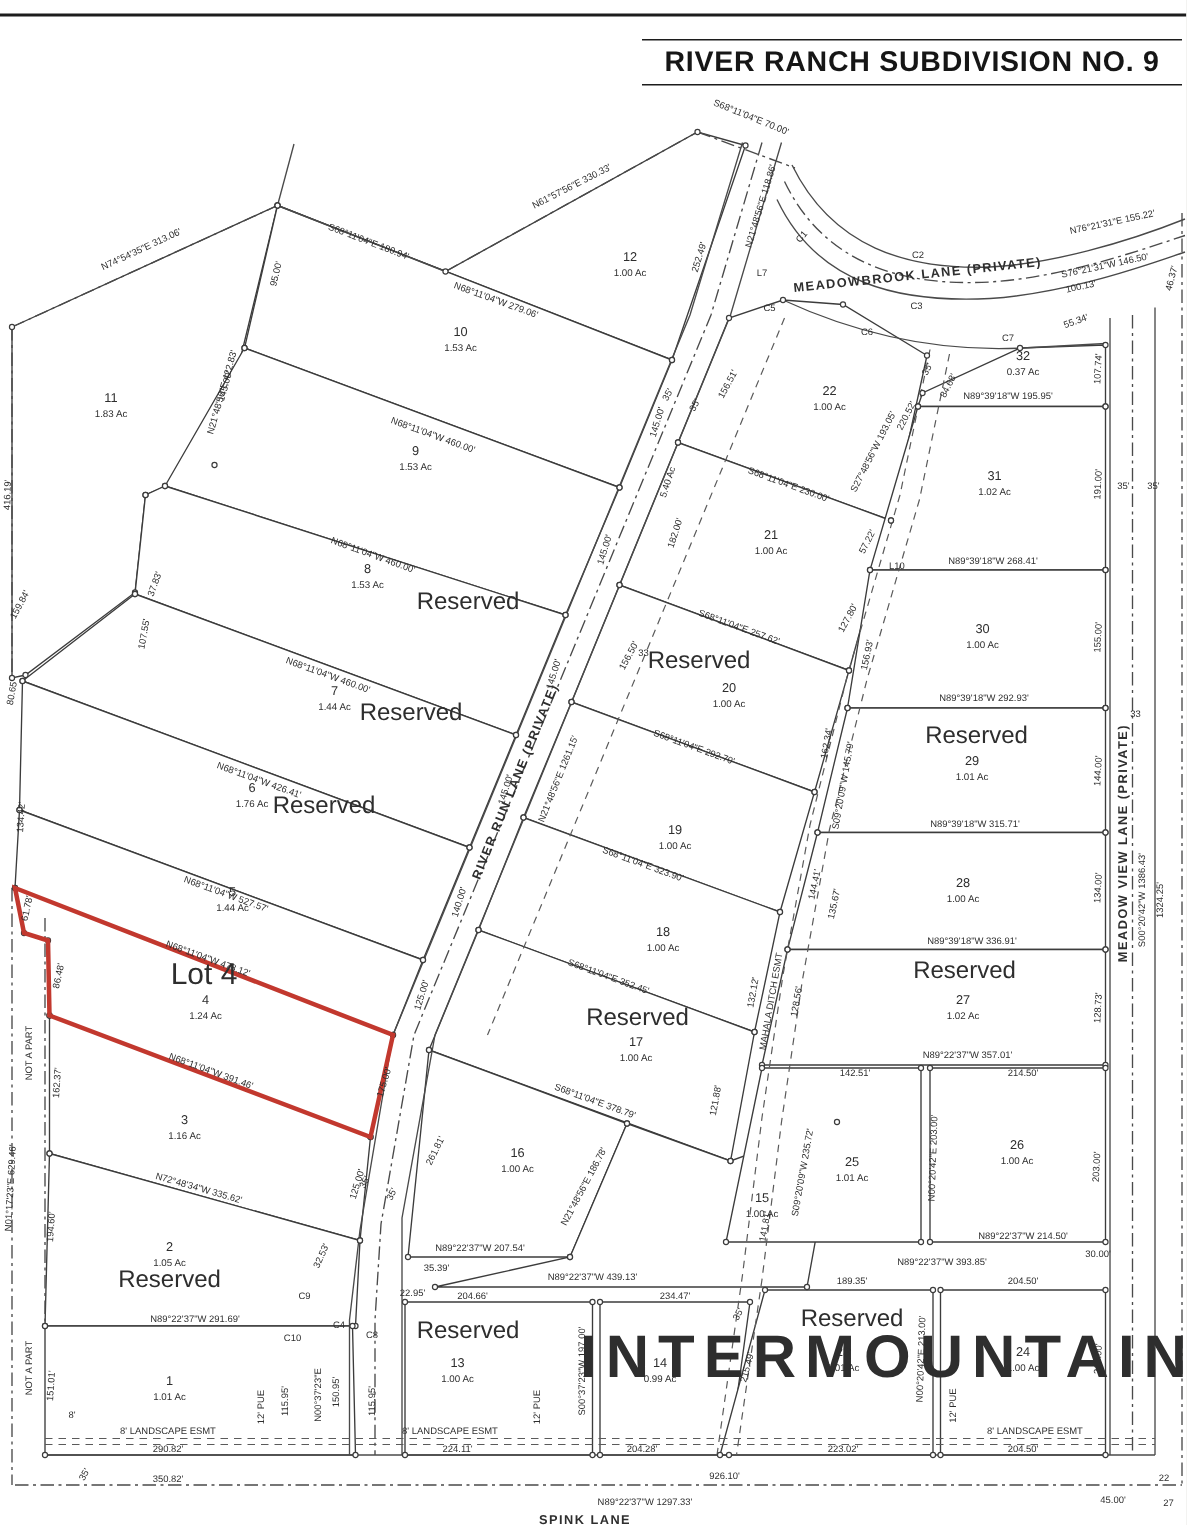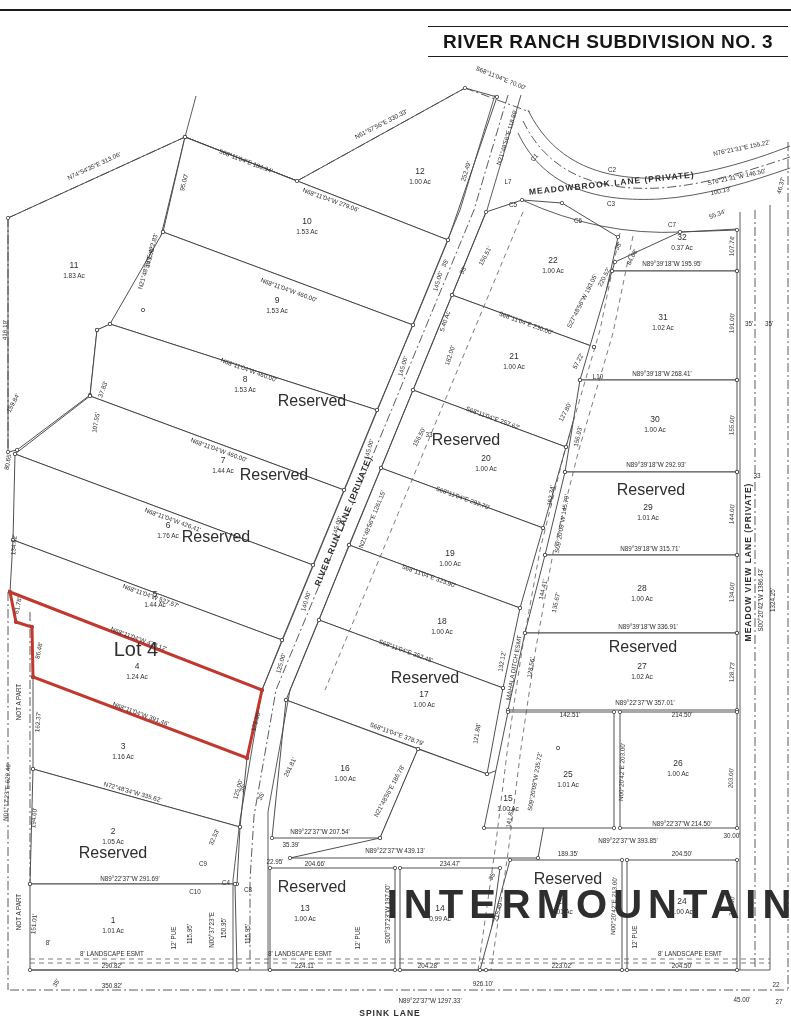--- a/index.html
+++ b/index.html
@@ -18,21 +18,21 @@
   .hl{fill:none;stroke-width:3;}
 </style>
 </head>
 <body>
 <div class="page">
 
 
 
 <div class="topline"></div>
 <div class="titleblock">
-  <h1>RIVER RANCH SUBDIVISION NO. 3</h1>
+  <h1>RIVER RANCH SUBDIVISION NO. 9</h1>
 </div>
 
 <svg id="plat" width="791" height="1024" viewBox="0 0 791 1024" xmlns="http://www.w3.org/2000/svg">
       <polygon points="8,218 185,137 143,310 97,330 90,395 17,450 8,452" class="lot"></polygon>
       <polygon points="185,137 297,181 465,88 497,97 448,240" class="lot"></polygon>
       <polygon points="185,137 448,240 413,325 163,232" class="lot"></polygon>
       <polygon points="163,232 413,325 377,410 110,324" class="lot"></polygon>
       <polygon points="110,324 377,410 344,490 90,396 97,330" class="lot"></polygon>
       <polygon points="90,396 344,490 313,565 15,454" class="lot"></polygon>
       <polygon points="15,454 313,565 282,640 13,540" class="lot"></polygon>

